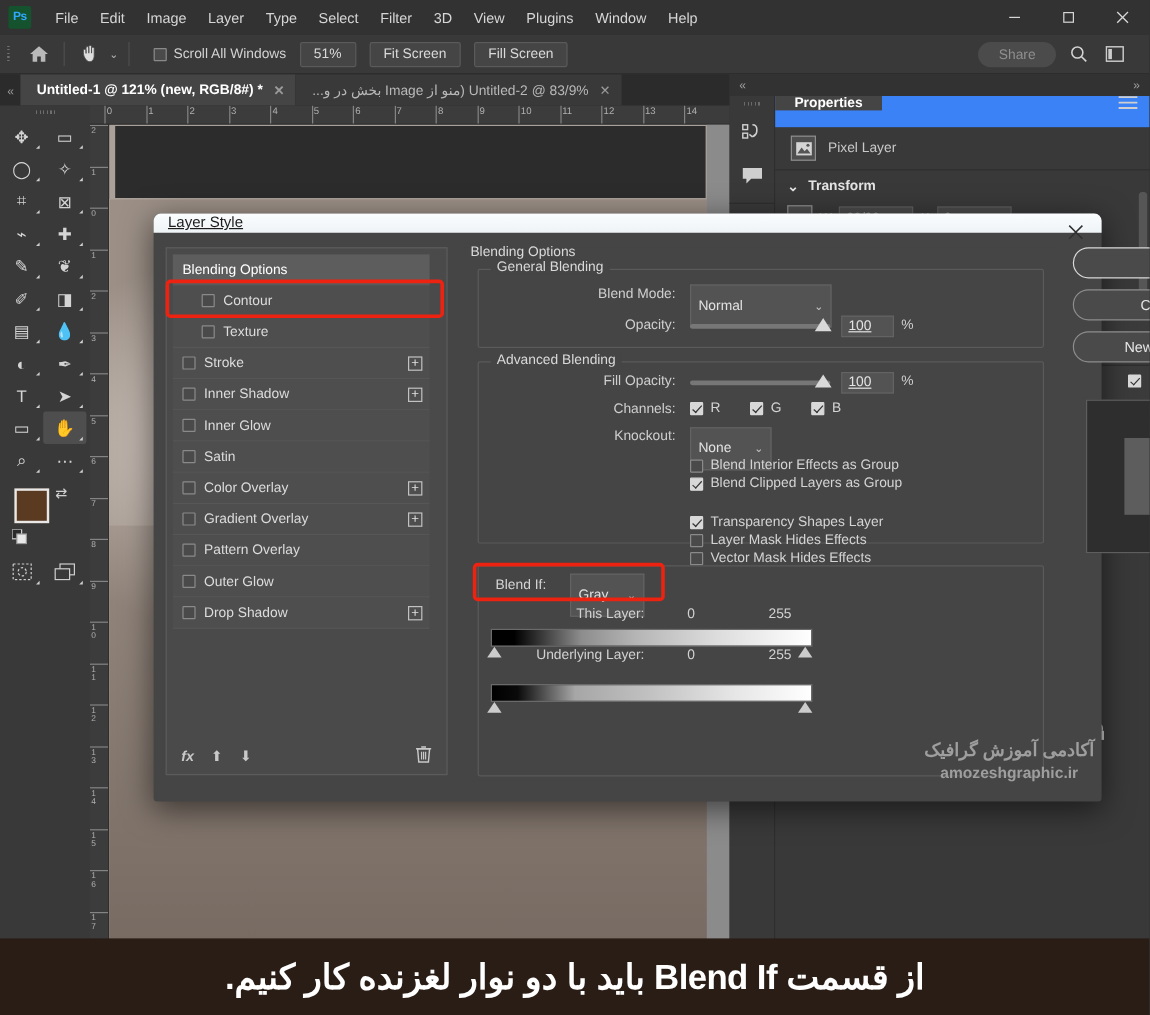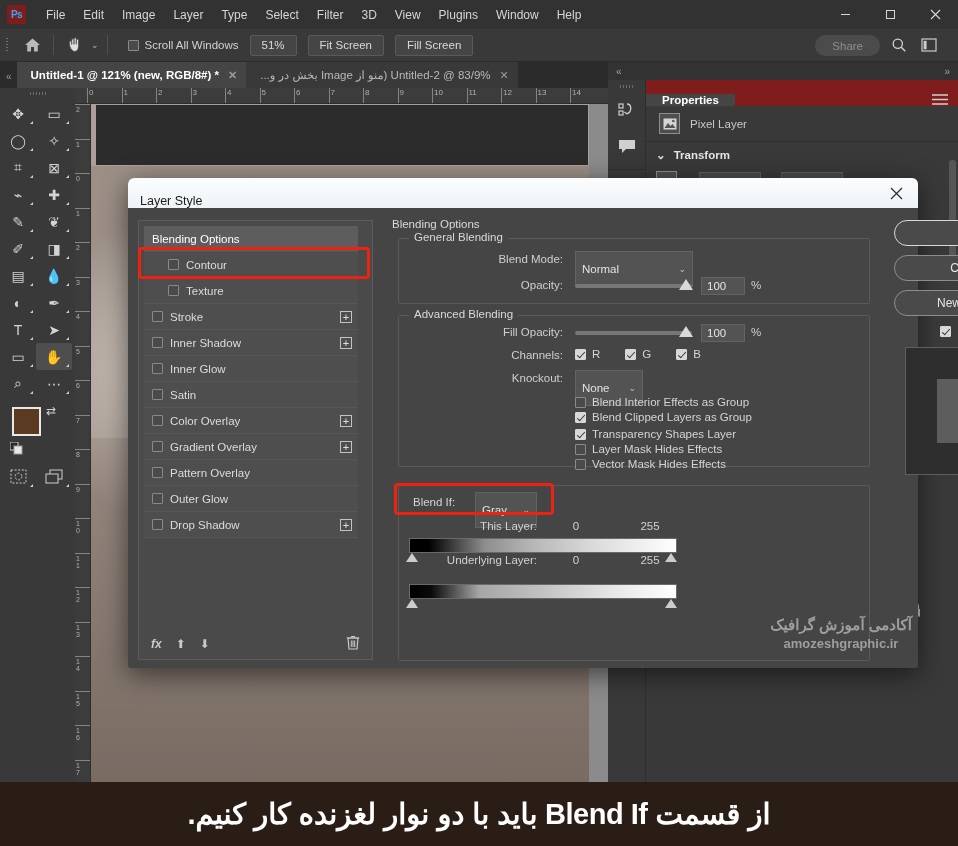--- a/index.html
+++ b/index.html
@@ -11,21 +11,21 @@
   }
   #root { position: relative; width: 958px; height: 846px; }
 
   
   .menubar {
     position: absolute; left: 0; top: 0; width: 958px; height: 29px;
     background: #323232; display: flex; align-items: center;
   }
   .ps-logo {
     width: 19px; height: 19px; margin-left: 7px; margin-right: 11px;
-    background: #7f1d1d; border-radius: 2px; color: #31a8ff;
+    background: #14532d; border-radius: 2px; color: #31a8ff;
     font-size: 10px; font-weight: bold; display: flex;
     align-items: center; justify-content: center; letter-spacing: -0.5px;
   }
   .menu-item {
     color: #d6d6d6; font-size: 12px; padding: 4px 9px; cursor: default;
     white-space: nowrap;
   }
   .win-ctrls { position: absolute; right: 0; top: 0; display: flex; height: 29px; }
   .win-btn {
     width: 45px; height: 29px; display: flex; align-items: center;
@@ -186,21 +186,21 @@
   .rail-grip::before {
     content:""; position:absolute; left:12px; top:5px; width:14px; height:3px;
     background: repeating-linear-gradient(to right,#6a6a6a 0 1px,transparent 1px 3px);
   }
   .rail-ic {
     height: 36px; display: flex; align-items: center; justify-content: center;
     color: #cfcfcf;
   }
   .rail-sep { height: 1px; background: #2e2e2e; margin: 4px 0; }
   .panelcol { flex: 1; background: #393939; position: relative; }
-  .panel-tabs { height: 26px; background: #7f1d1d; display: flex; align-items: flex-end; }
+  .panel-tabs { height: 26px; background: #3b82f6; display: flex; align-items: flex-start; }
   .ptab {
     padding: 0 16px; display: flex; align-items: center; font-size: 11.5px;
     color: #b9b9b9;
   }
   .ptab.active { background: #454545; color: #fff; font-weight: bold; }
   .pmenu {
     margin-left: auto; padding: 0 10px; display: flex; align-items: center; color: #cfcfcf;
   }
   .prow-layer {
     height: 36px; display: flex; align-items: center; gap: 10px; padding: 0 13px;
@@ -229,23 +229,23 @@
   }
   .lock-ic { color: #c3c3c3; }
 
   
   .dialog {
     position: absolute; left: 128px; top: 178px; width: 790px; height: 490px;
     background: #454545; box-shadow: 0 6px 26px rgba(0,0,0,0.55);
     border-radius: 6px 6px 3px 3px;
   }
   .dlg-title {
-    height: 30px; background: linear-gradient(180deg,#fbfdfe,#eef3f6);
-    border-radius: 6px 6px 0 0; display: flex; align-items: flex-end;
-    padding: 0 0 0 12px; color: #1c1c1c; font-size: 12.5px;
+    height: 16px; background: linear-gradient(180deg,#fbfdfe,#eef3f6);
+    border-radius: 6px 6px 0 0; display: flex; align-items: flex-start;
+    padding: 0 0 0 12px; color: #1c1c1c; font-size: 12.5px; text-decoration: underline;
   }
   .dlg-x {
     margin-left: auto; width: 44px; height: 30px; display: flex;
     align-items: center; justify-content: center; color: #303030; font-size: 14px;
   }
   .dlg-body { position: relative; height: 460px; }
 
   
   .styles-panel {
     position: absolute; left: 10px; top: 12px; width: 235px; height: 440px;
@@ -292,21 +292,21 @@
     background: #535353; border: 1px solid #636363; color: #e2e2e2;
     font-size: 11.5px; height: 36px; display: flex; align-items: center;
     padding: 0 6px; position: relative;
   }
   .sel-box .chv {
     position: absolute; right: 6px; color: #c6c6c6; font-size: 9px;
   }
   .num-box {
     background: #535353; border: 1px solid #636363; color: #e4e4e4;
     font-size: 11.5px; height: 18px; width: 44px; display: flex;
-    align-items: center; padding-left: 5px;
+    align-items: center; padding-left: 5px; text-decoration: underline;
   }
   .slider-track {
     height: 4px; background: #777; border-radius: 2px; position: relative;
   }
   .slider-knob {
     position: absolute; top: -5px; width: 0; height: 0;
     border-left: 7px solid transparent; border-right: 7px solid transparent;
     border-bottom: 11px solid #d9d9d9;
   }
   .ckrow { display: flex; align-items: center; gap: 6px; color: #d4d4d4; font-size: 11.5px; }
@@ -805,21 +805,21 @@
           <div class="sel-box" style="position:absolute;left:176px;top:54px;width:68px">
             <span>None</span>
             <span class="chv">⌄</span>
           </div>
 
           <div id="adv-checks" style="position:absolute;left:176px;top:80px">
               <label class="ckrow" style="margin-bottom: 3px;">
                 <span class="cb"></span>
                 <span>Blend Interior Effects as Group</span>
               </label>
-              <label class="ckrow" style="margin-bottom: 5px;">
+              <label class="ckrow" style="margin-bottom: 20px;">
                 <span class="cb on"></span>
                 <span>Blend Clipped Layers as Group</span>
               </label>
               <label class="ckrow" style="margin-bottom: 3px;">
                 <span class="cb on"></span>
                 <span>Transparency Shapes Layer</span>
               </label>
               <label class="ckrow" style="margin-bottom: 3px;">
                 <span class="cb"></span>
                 <span>Layer Mask Hides Effects</span>

